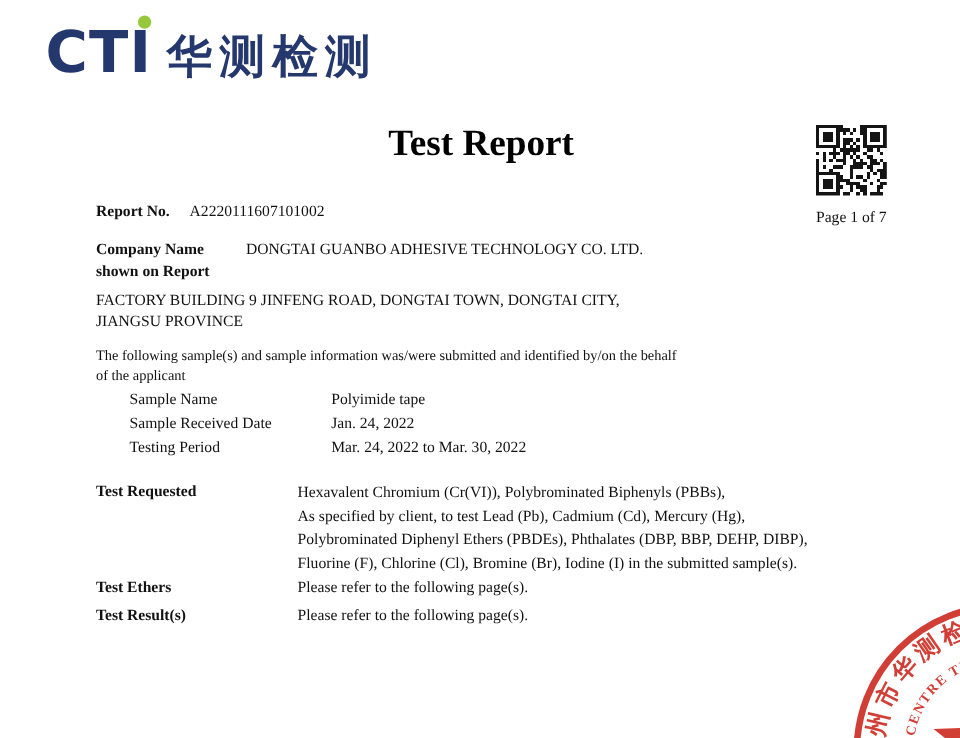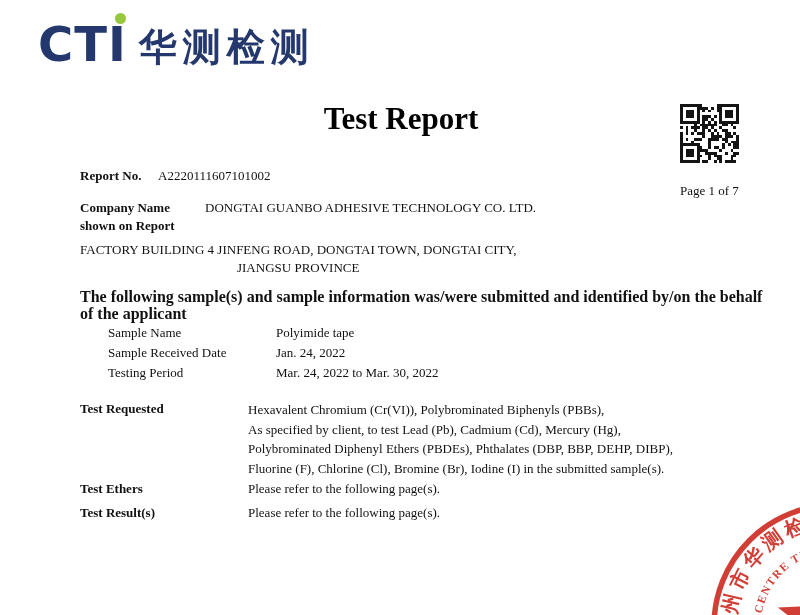--- a/index.html
+++ b/index.html
@@ -22,30 +22,30 @@
     color:#24386d;letter-spacing:6px;padding-bottom:2px;
   }
   
   .title{
     position:absolute;top:100px;left:0;width:100%;margin:1px;text-align:center;
     font-size:31px;font-weight:bold;color:#000;
   }
   
   .qr-block{position:absolute;left:680px;top:104px;width:90px;}
   .qr{width:59px;height:59px;display:block;}
-  .page-num{font-size:13px;margin-top:20px;white-space:nowrap;}
+  .page-num{font-size:13px;margin-top:10px;white-space:nowrap;}
   
   .row{position:absolute;left:80px;display:flex;font-size:13px;line-height:18px;}
   .lbl{font-weight:bold;flex:0 0 auto;}
   .lbl-w78{width:78px;}
   .lbl-w125{width:125px;}
   .lbl-w168{width:168px;}
-  .val{white-space:nowrap;text-align:center;}
+  .val{white-space:nowrap;}
   .plain{font-weight:normal;}
-  .statement{position:absolute;left:80px;font-size:16px;font-weight:bold;line-height:17px;}
+  .statement{position:absolute;left:80px;font-size:12px;font-weight:normal;line-height:17px;}
   .sample-rows .srow{display:flex;line-height:20px;margin-left:28px;}
   .vlines div{white-space:nowrap;line-height:19.5px;}
   
   .stamp{position:absolute;left:703px;top:494px;width:264px;height:264px;opacity:.9;}
 </style>
 </head>
 <body>
 
 <div class="page">
 
@@ -302,21 +302,21 @@
   <div class="row" style="top:199px;">
     <div class="lbl lbl-w125">
       <div>Company Name</div>
       <div>shown on Report</div>
     </div>
     <div class="val">DONGTAI GUANBO ADHESIVE TECHNOLOGY CO. LTD.</div>
   </div>
 
   <div class="row" style="top:241px;">
     <div>
-      <div class="val">FACTORY BUILDING 4 JINFENG ROAD, DONGTAI TOWN, DONGTAI CITY,</div>
+      <div class="val">FACTORY BUILDING 9 JINFENG ROAD, DONGTAI TOWN, DONGTAI CITY,</div>
       <div class="val">JIANGSU PROVINCE</div>
     </div>
   </div>
 
   <div class="statement" style="top:288px;">
     <div>The following sample(s) and sample information was/were submitted and identified by/on the behalf</div>
     <div>of the applicant</div>
   </div>
 
   <div class="row sample-rows" style="top:323px;display:block;">

